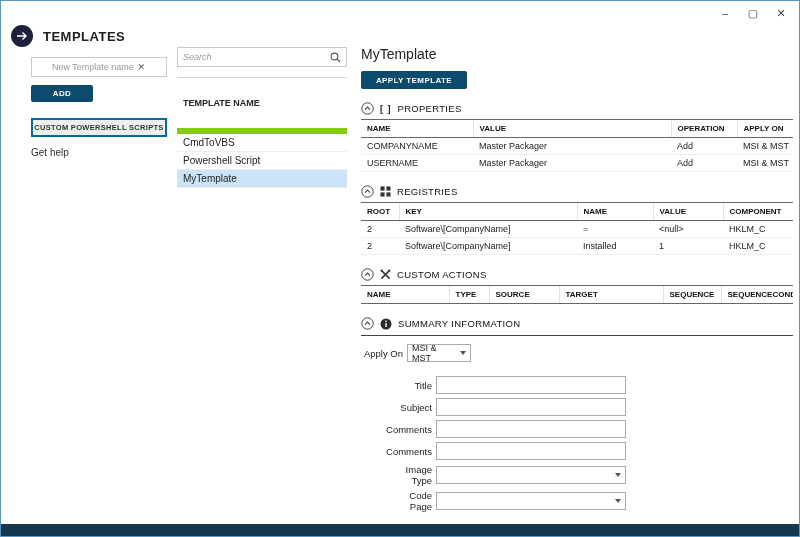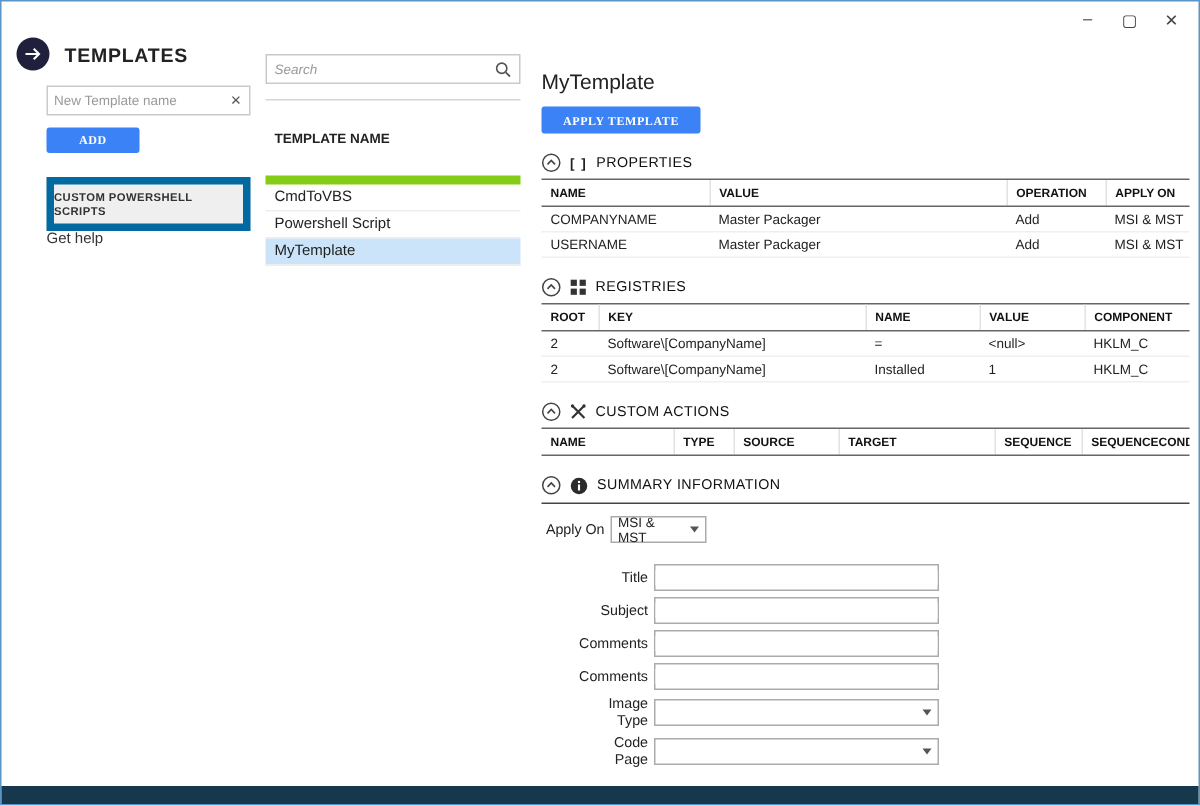--- a/index.html
+++ b/index.html
@@ -13,36 +13,36 @@
   .win-btn { width:28px; height:20px; display:flex; align-items:center; justify-content:center;
     font-size:11px; color:#444; cursor:default; }
   .app-header { position:absolute; top:24px; left:10px; display:flex; align-items:center; gap:10px; }
   .back-circle { width:22px; height:22px; border-radius:50%; background:#20203c; display:flex;
     align-items:center; justify-content:center; }
   .page-title { font-size:13px; font-weight:bold; letter-spacing:0.5px; color:#222; }
   .statusbar { position:absolute; left:0; right:0; bottom:0; height:12px; background:#16384c; }
 
   
   .left-panel { position:absolute; left:30px; top:56px; width:136px; }
-  .input-box { display:flex; align-items:center; height:20px; border:1px solid #c9c9c9; background:#fff; padding:0 4px; }
+  .input-box { display:flex; align-items:center; height:20px; border:1px solid #c9c9c9; background:#fff; padding:0 20px; }
   .input-box input { flex:1; min-width:0; border:none; outline:none; font-size:9px;
     font-family:"Liberation Sans",sans-serif; color:#333; }
   .input-box input::placeholder { color:#9a9a9a; }
   .clear-x { font-size:9px; color:#555; padding:0 1px; }
-  .btn-blue { background:#3b82f6; color:#fff; border:none; font-size:8px; font-weight:bold;
+  .btn-blue { background:#0c4a6e; color:#fff; border:none; font-size:8px; font-weight:bold;
     letter-spacing:0.4px; height:17px; display:flex; align-items:center; justify-content:center;
-    border-radius:2px; font-family:Liberation Serif, serif; }
+    border-radius:2px; font-family:Liberation Sans, sans-serif; }
   .add-btn { width:62px; margin-top:8px; }
-  .scripts-btn { margin-top:16px; width:100%; height:36px; background:#efefef; border:5px solid #0369a1;
+  .scripts-btn { margin-top:16px; width:100%; height:19px; background:#efefef; border:2px solid #0369a1;
     font-size:7.5px; font-weight:bold; letter-spacing:0.3px; color:#333; display:flex;
     align-items:center; justify-content:center; font-family:"Liberation Sans",sans-serif; }
-  .get-help { font-size:10px; color:#333; }
-
-  
-  .mid-panel { position:absolute; left:176px; top:35px; width:170px; }
+  .get-help { margin-top:10px; font-size:10px; color:#333; }
+
+  
+  .mid-panel { position:absolute; left:176px; top:46px; width:170px; }
   .search-box { display:flex; align-items:center; height:20px; border:1px solid #c9c9c9; padding:0 5px; background:#fff; }
   .search-box input { flex:1; min-width:0; border:none; outline:none; font-size:9px; color:#333;
     font-family:"Liberation Sans",sans-serif; font-style:italic; }
   .search-box input::placeholder { color:#9a9a9a; }
   .list-header { margin-top:10px; padding:20px 6px; font-size:9px; font-weight:bold;
     border-top:1px solid #d5d5d5; border-bottom:6px solid #84cc16; }
   .list-item { padding:3px 6px; font-size:10px; border-bottom:1px solid #ededed; color:#222; }
   .list-item.selected { background:#cbe4f9; }
 
   

